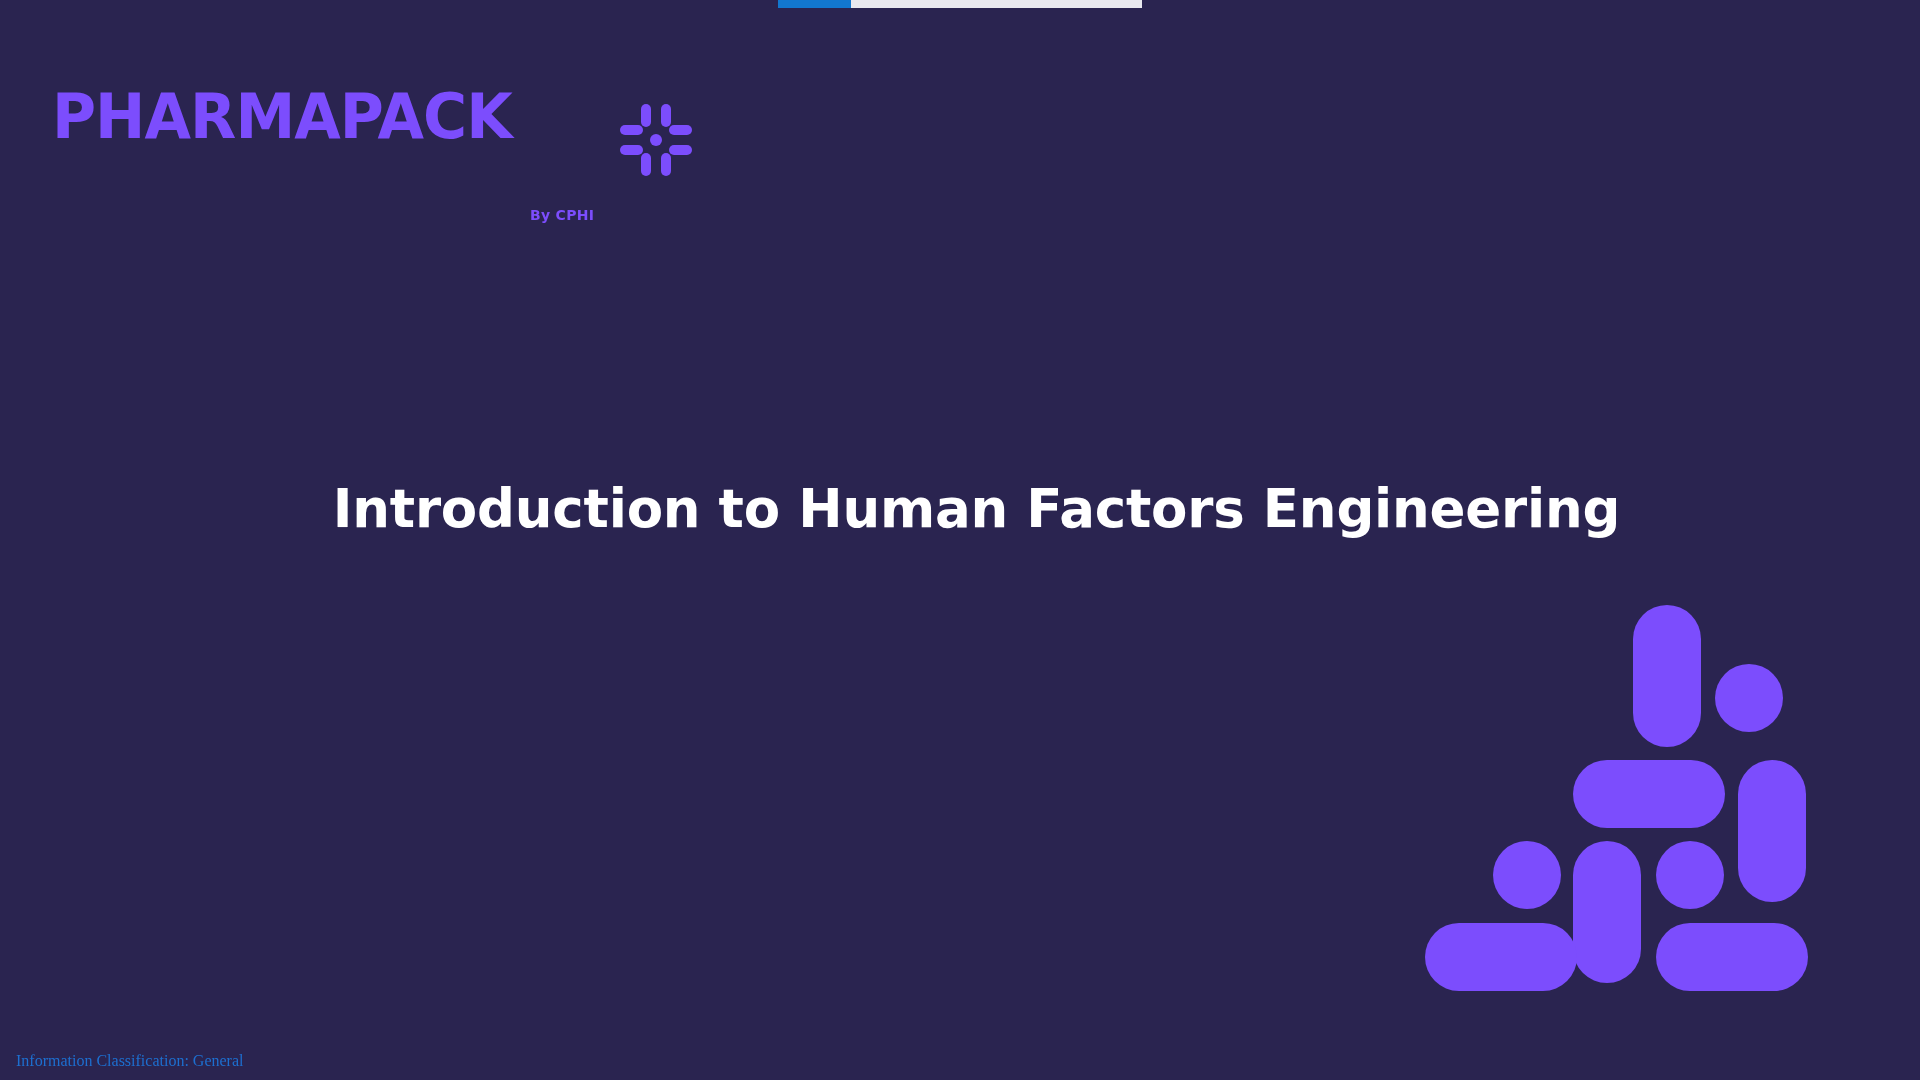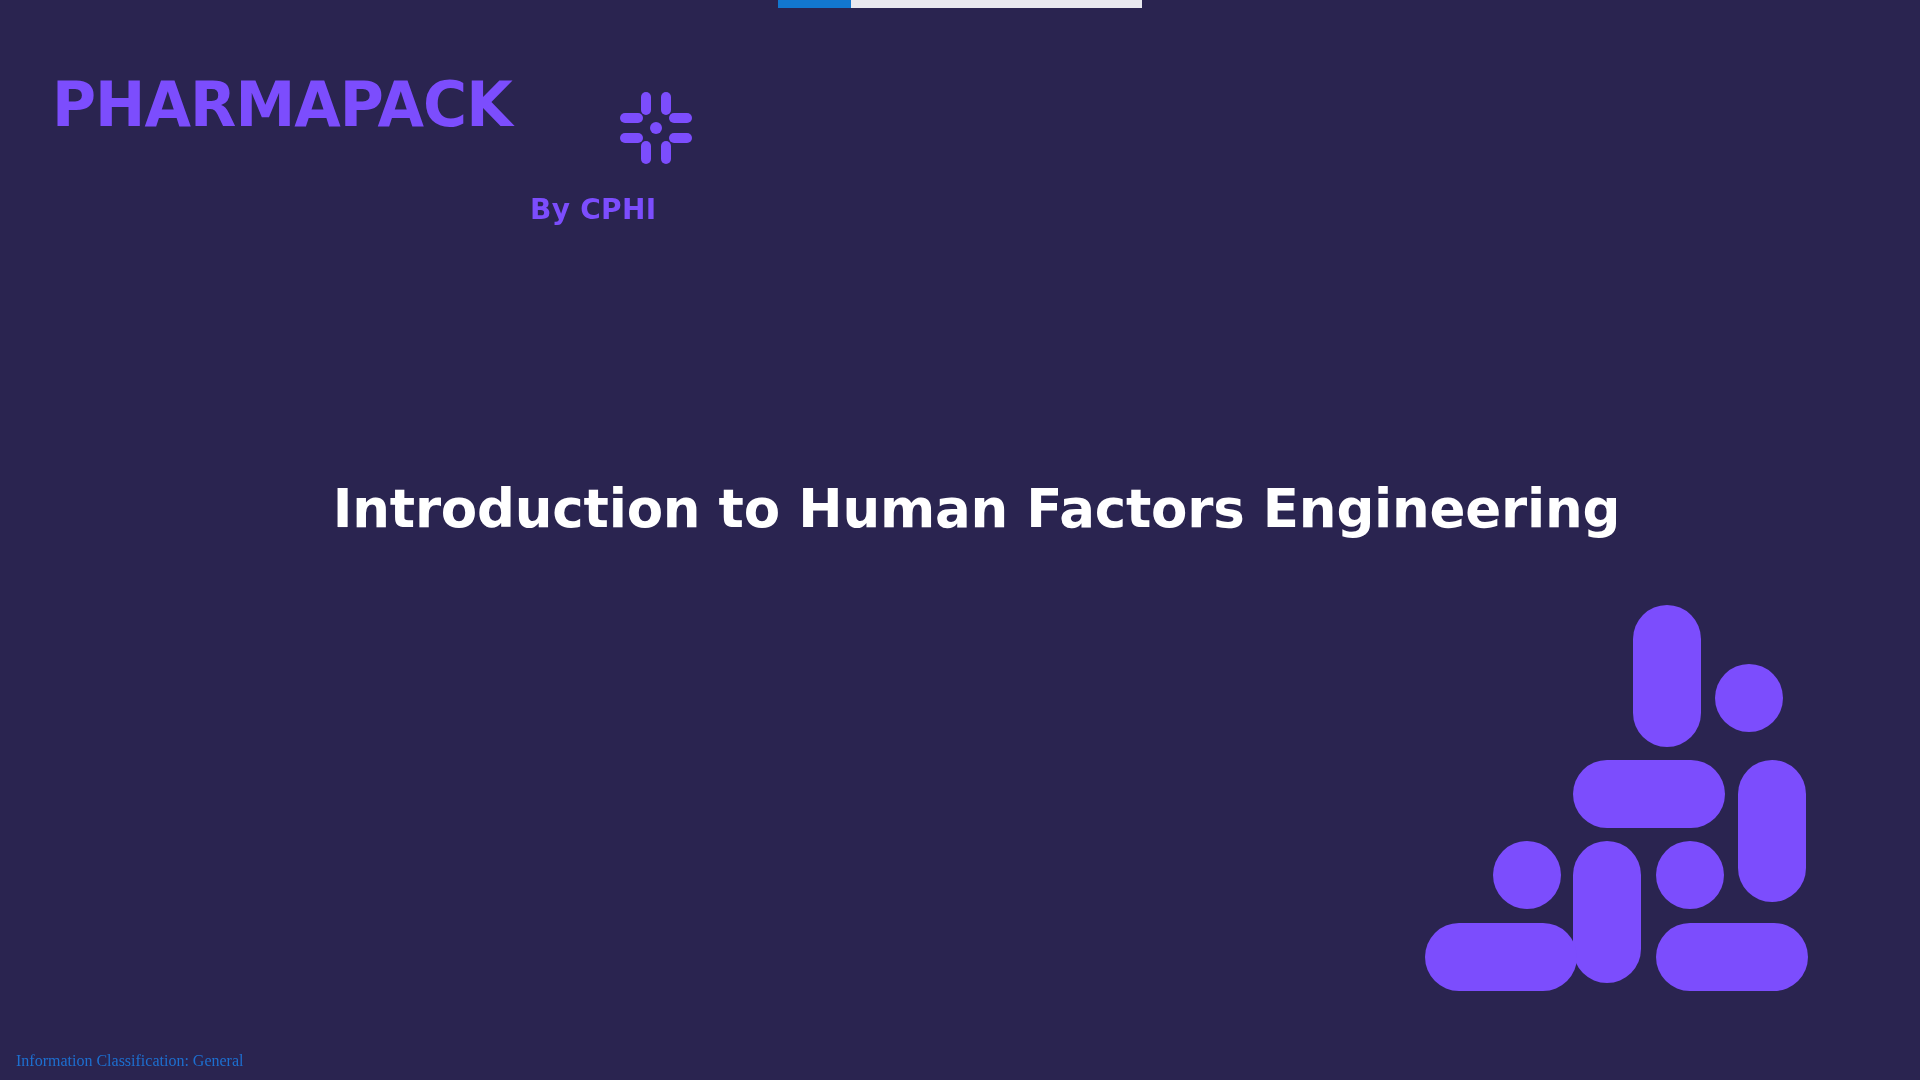--- a/index.html
+++ b/index.html
@@ -30,21 +30,21 @@
   #top-bar-fill {
     height: 100%;
     width: 20%;
     background: #1277cf;
   }
 
   
   #logo {
     position: absolute;
     left: 52px;
-    top: 48px;
+    top: 60px;
     width: 600px;
     height: 130px;
   }
   #logo-wordmark {
     position: absolute;
     left: 0;
     top: 26px;
     font-family: "DejaVu Sans", sans-serif;
     font-weight: 700;
     font-size: 62px;
@@ -54,21 +54,21 @@
     transform: scaleX(0.97);
     transform-origin: left center;
     white-space: nowrap;
   }
   #logo-byline {
     position: absolute;
     left: 478px;
     top: 148px;
     font-family: "DejaVu Sans", sans-serif;
     font-weight: 700;
-    font-size: 28px;
+    font-size: 14px;
     letter-spacing: 0.3px;
     color: #7c4dfd;
     line-height: 1;
     white-space: nowrap;
   }
   #logo-mark {
     position: absolute;
     left: 568px;
     top: 44px;
     width: 72px;

